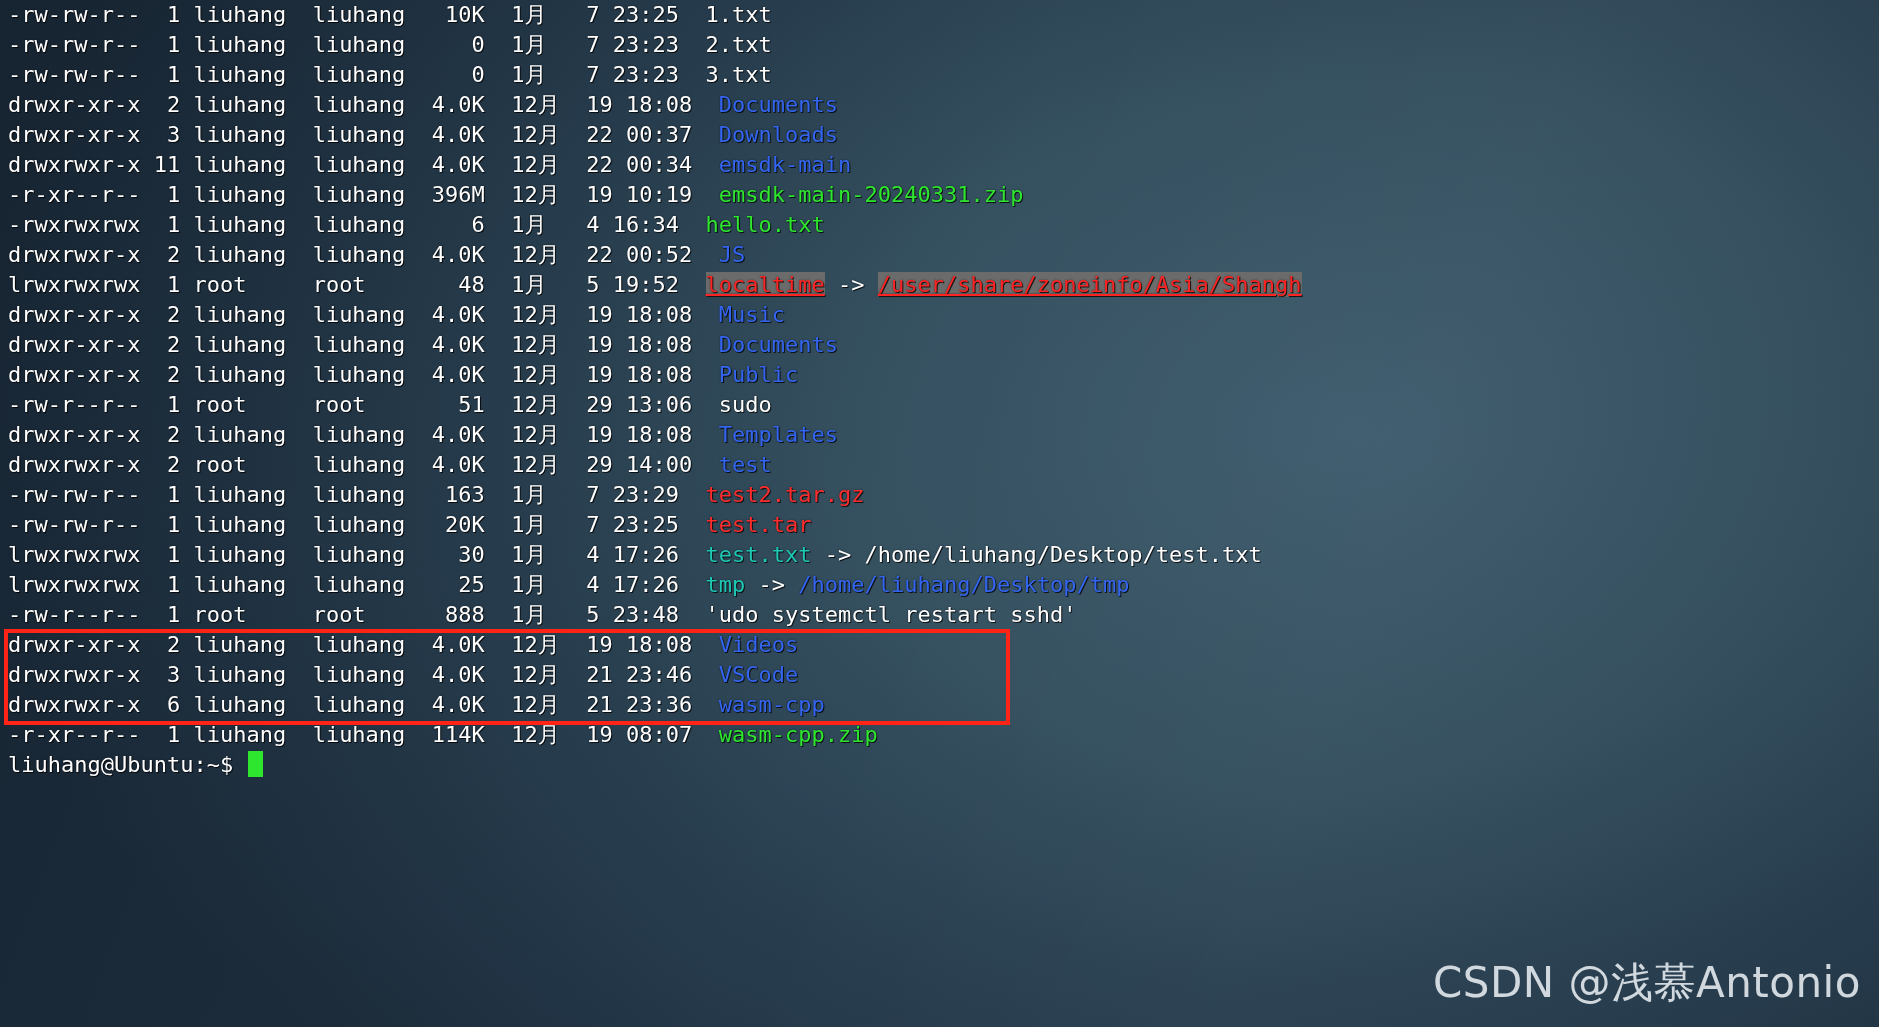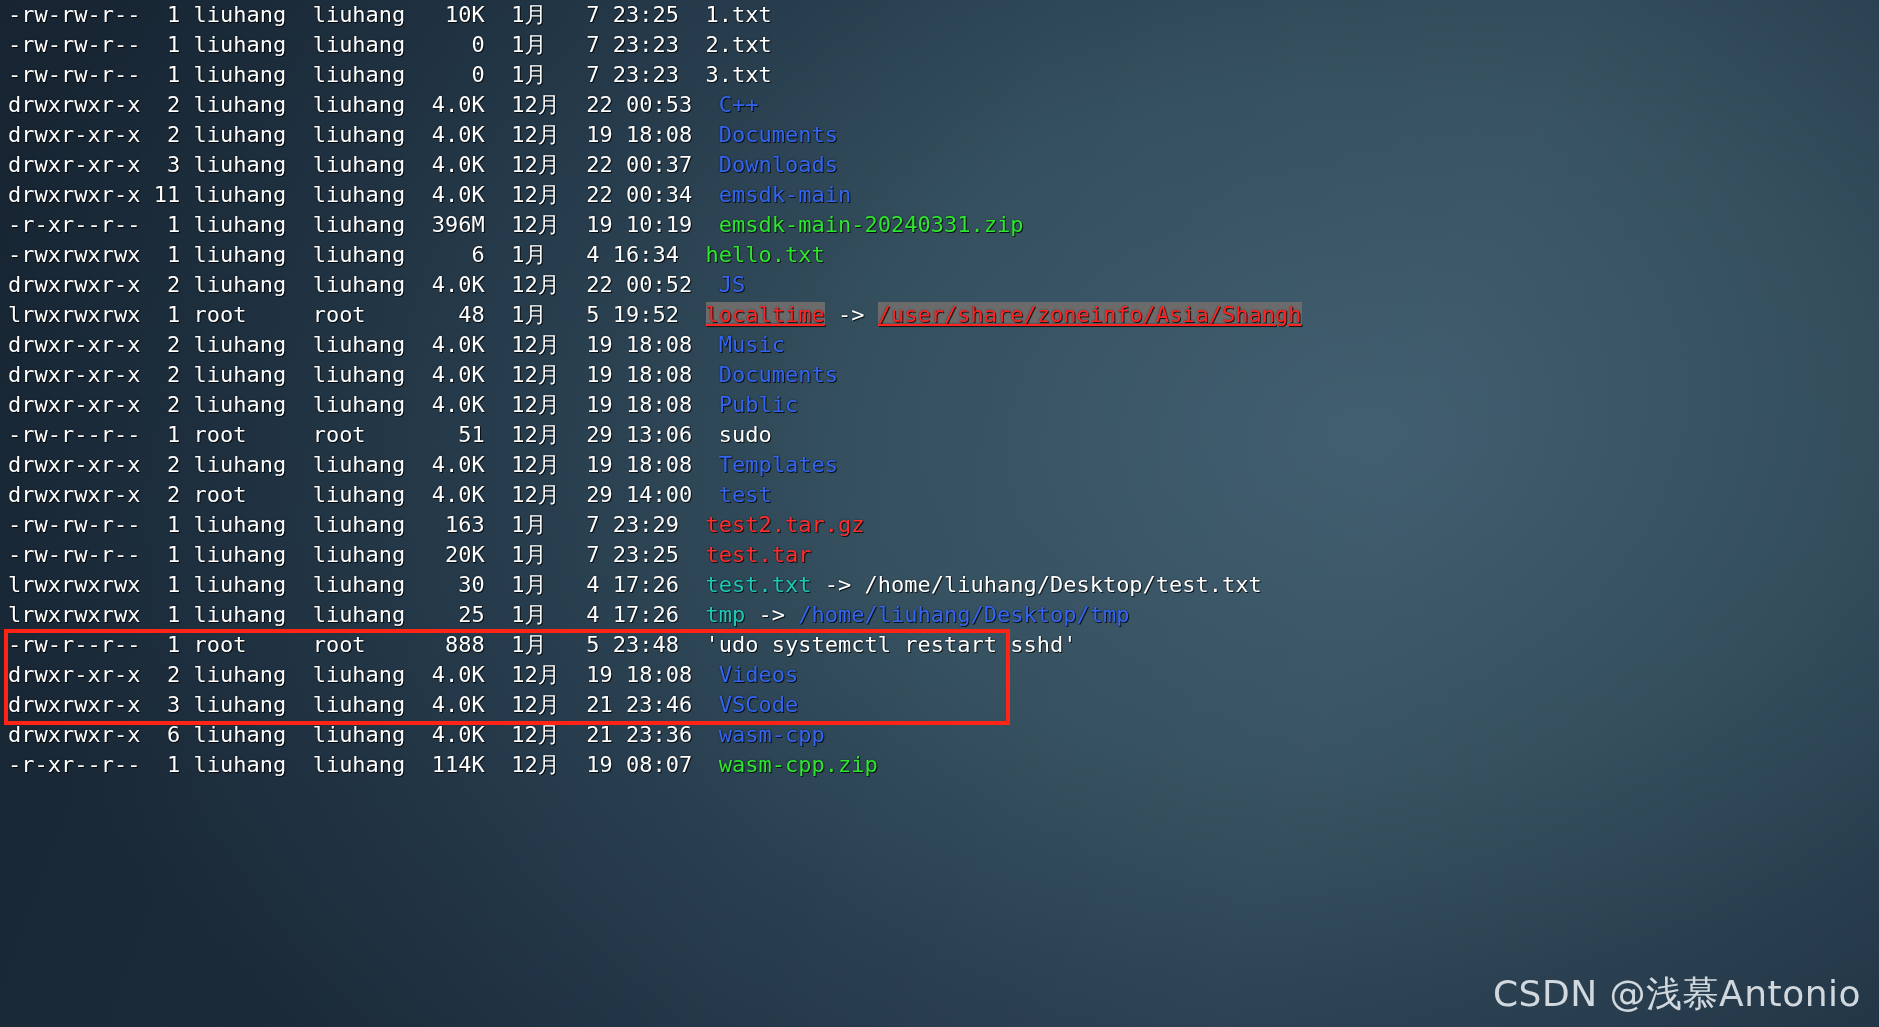--- a/index.html
+++ b/index.html
@@ -65,39 +65,38 @@
     width: 1006px;
     height: 96px;
     border: 4px solid #ff2415;
     box-sizing: border-box;
     z-index: 6;
     pointer-events: none;
   }
   #watermark {
     position: absolute;
     right: 18px;
-    bottom: 8px;
+    bottom: 16px;
     font-family: "DejaVu Sans", "Liberation Sans", sans-serif;
-    font-size: 36px;
+    font-size: 42px;
     color: rgba(232,238,242,0.88);
     letter-spacing: 0.5px;
     z-index: 7;
     white-space: pre;
   }
 </style>
 </head>
 <body>
 
 <div id="screen">
 
   <div class="term" id="term">
       <div class="line"><span class="c-white">-rw-rw-r--  1 liuhang  liuhang   10K  1月   7 23:25  </span><span class="c-white">1.txt</span></div>
       <div class="line"><span class="c-white">-rw-rw-r--  1 liuhang  liuhang     0  1月   7 23:23  </span><span class="c-white">2.txt</span></div>
       <div class="line"><span class="c-white">-rw-rw-r--  1 liuhang  liuhang     0  1月   7 23:23  </span><span class="c-white">3.txt</span></div>
-      <div class="line"><span class="c-white">drwxrwxr-x  2 liuhang  liuhang  4.0K  12月  22 00:53  </span><span class="c-dir">C++</span></div>
       <div class="line"><span class="c-white">drwxr-xr-x  2 liuhang  liuhang  4.0K  12月  19 18:08  </span><span class="c-dir">Documents</span></div>
       <div class="line"><span class="c-white">drwxr-xr-x  3 liuhang  liuhang  4.0K  12月  22 00:37  </span><span class="c-dir">Downloads</span></div>
       <div class="line"><span class="c-white">drwxrwxr-x 11 liuhang  liuhang  4.0K  12月  22 00:34  </span><span class="c-dir">emsdk-main</span></div>
       <div class="line"><span class="c-white">-r-xr--r--  1 liuhang  liuhang  396M  12月  19 10:19  </span><span class="c-exec">emsdk-main-20240331.zip</span></div>
       <div class="line"><span class="c-white">-rwxrwxrwx  1 liuhang  liuhang     6  1月   4 16:34  </span><span class="c-exec">hello.txt</span></div>
       <div class="line"><span class="c-white">drwxrwxr-x  2 liuhang  liuhang  4.0K  12月  22 00:52  </span><span class="c-dir">JS</span></div>
       <div class="line"><span class="c-white">lrwxrwxrwx  1 root     root       48  1月   5 19:52  </span><span class="c-orphan">localtime</span><span class="c-white"> -&gt; </span><span class="c-orphan">/user/share/zoneinfo/Asia/Shangh</span></div>
       <div class="line"><span class="c-white">drwxr-xr-x  2 liuhang  liuhang  4.0K  12月  19 18:08  </span><span class="c-dir">Music</span></div>
       <div class="line"><span class="c-white">drwxr-xr-x  2 liuhang  liuhang  4.0K  12月  19 18:08  </span><span class="c-dir">Documents</span></div>
       <div class="line"><span class="c-white">drwxr-xr-x  2 liuhang  liuhang  4.0K  12月  19 18:08  </span><span class="c-dir">Public</span></div>
@@ -106,19 +105,20 @@
       <div class="line"><span class="c-white">drwxrwxr-x  2 root     liuhang  4.0K  12月  29 14:00  </span><span class="c-dir">test</span></div>
       <div class="line"><span class="c-white">-rw-rw-r--  1 liuhang  liuhang   163  1月   7 23:29  </span><span class="c-arch">test2.tar.gz</span></div>
       <div class="line"><span class="c-white">-rw-rw-r--  1 liuhang  liuhang   20K  1月   7 23:25  </span><span class="c-arch">test.tar</span></div>
       <div class="line"><span class="c-white">lrwxrwxrwx  1 liuhang  liuhang    30  1月   4 17:26  </span><span class="c-link">test.txt</span><span class="c-white"> -&gt; </span><span class="c-white">/home/liuhang/Desktop/test.txt</span></div>
       <div class="line"><span class="c-white">lrwxrwxrwx  1 liuhang  liuhang    25  1月   4 17:26  </span><span class="c-link">tmp</span><span class="c-white"> -&gt; </span><span class="c-dir">/home/liuhang/Desktop/tmp</span></div>
       <div class="line"><span class="c-white">-rw-r--r--  1 root     root      888  1月   5 23:48  </span><span class="c-white">'udo systemctl restart sshd'</span></div>
       <div class="line"><span class="c-white">drwxr-xr-x  2 liuhang  liuhang  4.0K  12月  19 18:08  </span><span class="c-dir">Videos</span></div>
       <div class="line"><span class="c-white">drwxrwxr-x  3 liuhang  liuhang  4.0K  12月  21 23:46  </span><span class="c-dir">VSCode</span></div>
       <div class="line"><span class="c-white">drwxrwxr-x  6 liuhang  liuhang  4.0K  12月  21 23:36  </span><span class="c-dir">wasm-cpp</span></div>
       <div class="line"><span class="c-white">-r-xr--r--  1 liuhang  liuhang  114K  12月  19 08:07  </span><span class="c-exec">wasm-cpp.zip</span></div>
+      <div class="line"><span class="c-white">liuhang@Ubuntu:~$ </span><span class="cursor"></span></div>
     </div>
 
   <div id="hlbox"></div>
 
   <div id="watermark">CSDN @浅慕Antonio</div>
 
 </div>
 
 </body></html>

